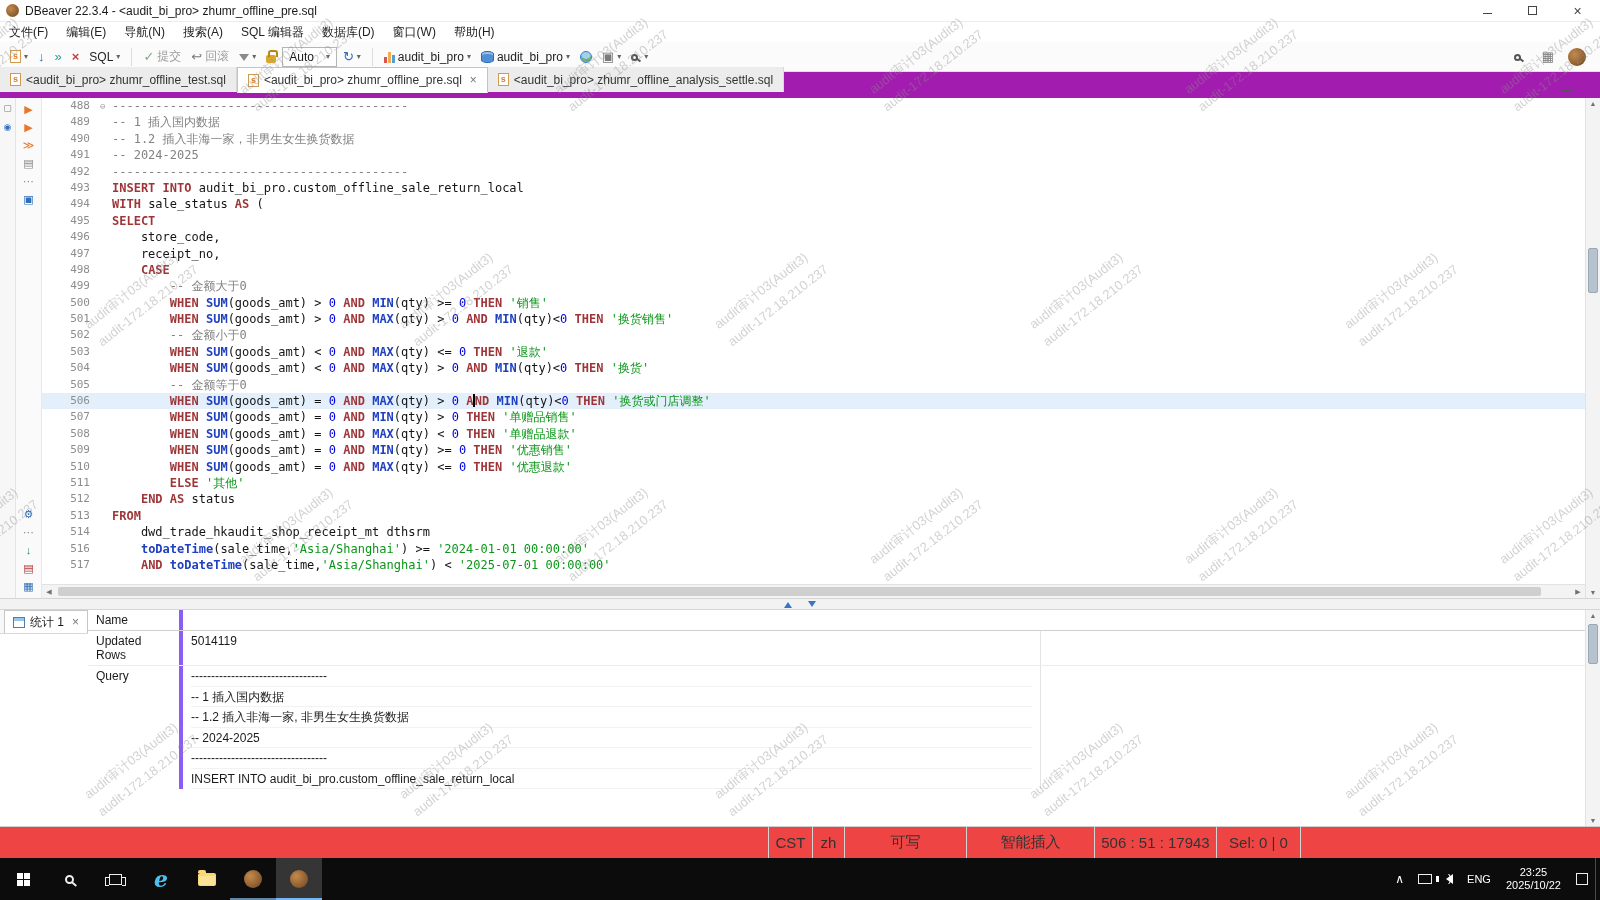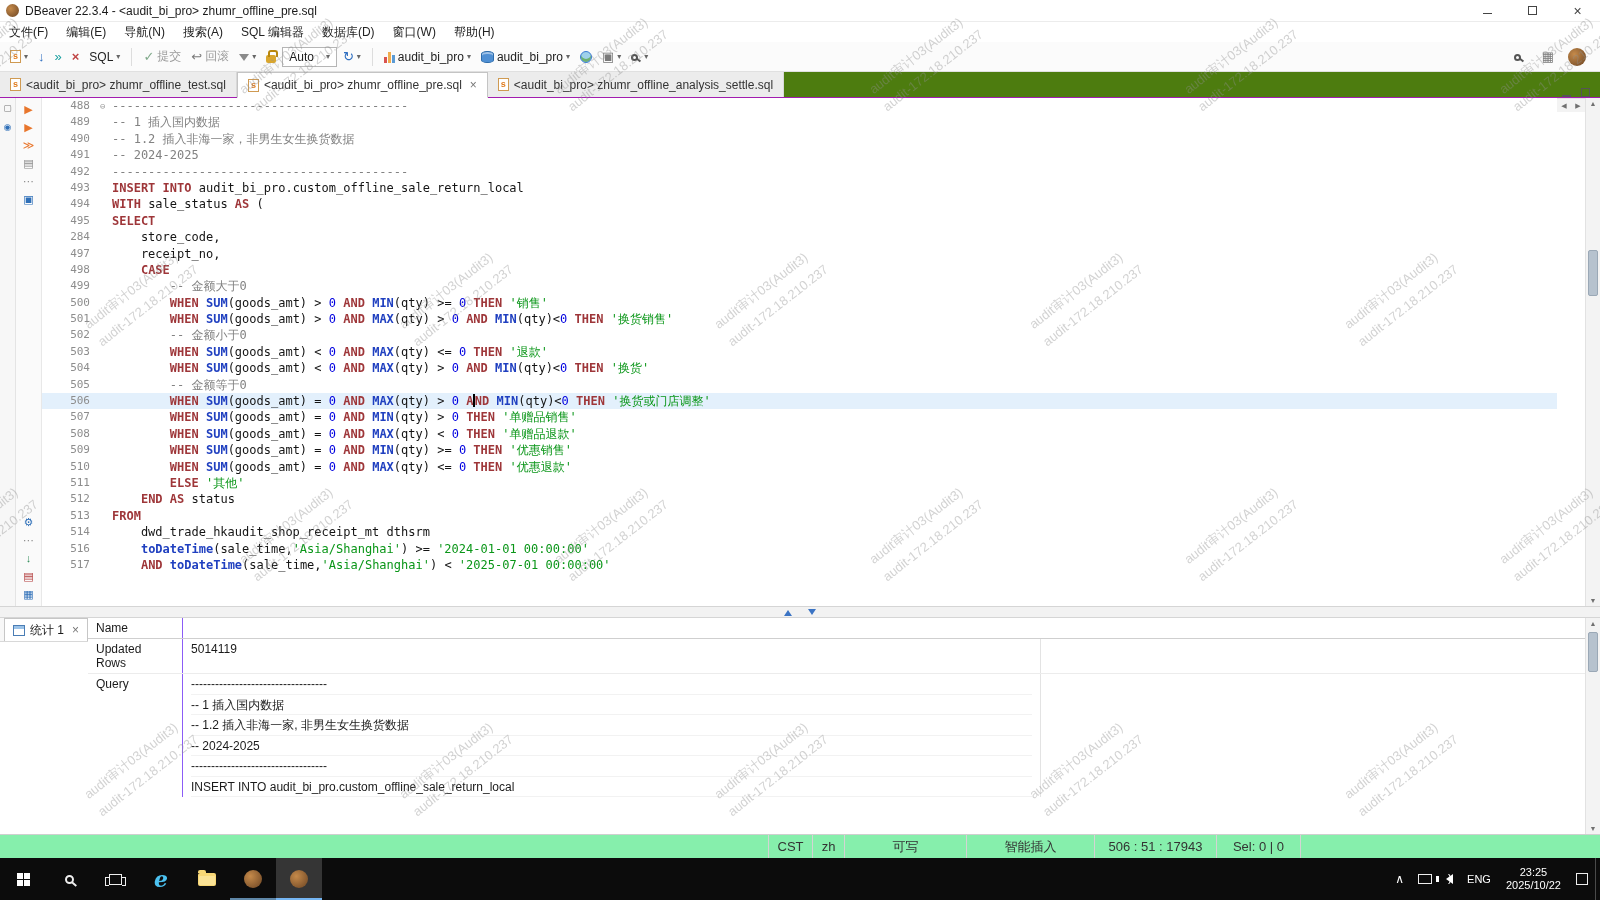--- a/index.html
+++ b/index.html
@@ -43,37 +43,37 @@
   .ic-bars span:nth-child(2){height:11px;background:#f0ad4e}
   .ic-bars span:nth-child(3){height:8px;background:#5b9bd5}
   .ic-dbcyl{width:13px;height:12px;background:#4f8fd3;border:1px solid #2d6cab;border-radius:6px/3px;box-shadow:inset 0 2px 0 rgba(255,255,255,.45)}
   .ic-globe{width:12px;height:12px;border-radius:50%;background:#9fd1ea;border:1px solid #3a7bd5;box-shadow:inset 0 -3px 0 #6db36d}
   .ic-search-d{width:7px;height:7px;border:2px solid #555;border-radius:50%;position:relative;margin:2px 3px 0 0}
   .ic-search-d::after{content:'';position:absolute;width:5px;height:2px;background:#555;right:-5px;bottom:-2px;transform:rotate(40deg)}
   .tb-right{margin-left:auto;display:flex;align-items:center;gap:10px;padding-right:8px}
   .ic-beaver{width:18px;height:18px;border-radius:50%;background:radial-gradient(circle at 35% 35%,#c58a4a,#6b4423)}
 
   
-  .tabbar{height:26px;background:#4d7c0f;border-bottom:1px solid #a21caf;display:flex;align-items:flex-end;flex:none}
+  .tabbar{height:26px;background:#a21caf;border-bottom:6px solid #a21caf;display:flex;align-items:flex-end;flex:none}
   .tab{height:25px;display:flex;align-items:center;gap:5px;padding:0 10px;background:#ececec;border-right:1px solid #d8d8d8;color:#333;white-space:nowrap}
   .tab.active{background:#fff;border:1px solid #c4c4c4;border-bottom:1px solid #fff;height:26px;margin-bottom:-1px}
   .tab-close{color:#777;font-size:12px;margin-left:3px;line-height:1}
   .tab-corner{margin-left:auto;display:flex;align-items:center;gap:10px;padding:0 10px}
   .ic-min{width:9px;height:8px;border-bottom:2px solid #555}
   .ic-max{width:9px;height:9px;border:1.5px solid #555}
 
   
   .main{flex:1;display:flex;min-height:0}
   .left-strip{width:16px;background:#f7f7f7;border-right:1px solid #e4e4e4;display:flex;flex-direction:column;align-items:center;padding-top:5px;gap:9px;font-size:9px;color:#777;flex:none}
   .editor{flex:1;display:flex;min-width:0}
   .rail{width:26px;background:#fafafa;border-right:1px solid #e8e8e8;display:flex;flex-direction:column;align-items:center;padding:6px 0 6px;gap:7px;flex:none}
   .ri{font-size:11px;line-height:1}
   .ri-orange{color:#e8762c}.ri-blue{color:#2e6fb8}.ri-gray{color:#8a8a8a}.ri-red{color:#b23b3b}.ri-green{color:#2e8b57}
   .rail .spacer{margin-top:auto}
-  .code-wrap{flex:1;display:flex;flex-direction:row;min-width:0;background:#fff}
+  .code-wrap{flex:1;display:flex;flex-direction:column;min-width:0;background:#fff}
   .code-scroll{flex:1;overflow:hidden;position:relative}
   #code-lines{font-family:"DejaVu Sans Mono","Liberation Mono",monospace;font-size:12px;line-height:16.4px}
   .cl{display:flex;height:16.4px;align-items:center}
   .cl.cur{background:#e3f0fc}
   .ln{width:58px;text-align:right;padding-right:10px;color:#8d8d8d;font-size:11px;flex:none}
   .fm{width:12px;color:#9a9a9a;font-size:9px;flex:none}
   .ct{flex:1;white-space:pre}
   .tk-k{color:#9e3639;font-weight:bold}
   .tk-f{color:#2040c0;font-weight:bold}
   .tk-n{color:#0000e0}
@@ -98,26 +98,26 @@
   
   .stats{height:216px;display:flex;flex-direction:row;background:#fff;flex:none}
   .stats-tabs{height:24px;background:#f7f7f7;border-bottom:1px solid #d8d8d8;display:flex;align-items:flex-end;padding-left:4px;flex:none}
   .stats-tab{height:23px;background:#fff;border:1px solid #c6c6c6;border-bottom:none;display:flex;align-items:center;gap:5px;padding:0 8px}
   .ic-stats{width:12px;height:11px;border:1px solid #4a7db5;background:linear-gradient(#9cc3e8 0 3px,#fff 3px)}
   .stats-body{flex:1;display:flex;min-height:0}
   .stats-table{flex:1;overflow:hidden}
   .srow{display:flex}
   .srow.hdr{border-bottom:1px solid #cfcfcf}
   .srow.brd{border-bottom:1px solid #ececec}
-  .sname{width:95px;padding:3px 8px;border-right:1px solid #8b5cf6;flex:none}
+  .sname{width:95px;padding:3px 8px;border-right:4px solid #8b5cf6;flex:none}
   .sval{width:858px;padding:3px 8px;border-right:1px solid #e3e3e3}
   .qline{height:20.5px;line-height:20.5px;border-bottom:1px solid #f2f2f2;white-space:nowrap;overflow:hidden}
 
   
-  .statusbar{height:24px;background:#86efac;border-top:1px solid #cfcfcf;display:flex;align-items:stretch;font-size:13px;color:#333;flex:none}
+  .statusbar{height:32px;background:#ef4444;border-top:1px solid #cfcfcf;display:flex;align-items:stretch;font-size:15px;color:#333;flex:none}
   .sb-spacer{flex:1}
   .sb-cell{border-left:1px solid #d4d4d4;display:flex;align-items:center;justify-content:center;padding:0 6px;white-space:nowrap}
   .sb-end{width:300px;border-left:1px solid #d4d4d4}
 
   
   .taskbar{position:absolute;left:0;right:0;bottom:0;height:42px;background:#0c0c0c;display:flex;align-items:center;color:#fff;z-index:10}
   .tk-item{width:46px;height:42px;display:flex;align-items:center;justify-content:center;flex:none}
   .tk-item.running{box-shadow:inset 0 -2px 0 #5f87a8}
   .tk-item.active{background:#353535;box-shadow:inset 0 -2px 0 #75b6f3}
   .win-grid{display:grid;grid-template-columns:6px 6px;grid-template-rows:6px 6px;gap:1px}
@@ -334,21 +334,21 @@
                   <span class="ln">494</span>
                   <span class="fm"></span>
                   <span class="ct"><span class="tk-k">WITH</span><span class="tk-t"> sale_status </span><span class="tk-k">AS</span><span class="tk-t"> (</span></span>
                 </div>
                 <div class="cl">
                   <span class="ln">495</span>
                   <span class="fm"></span>
                   <span class="ct"><span class="tk-k">SELECT</span></span>
                 </div>
                 <div class="cl">
-                  <span class="ln">284</span>
+                  <span class="ln">496</span>
                   <span class="fm"></span>
                   <span class="ct"><span class="tk-t">    store_code,</span></span>
                 </div>
                 <div class="cl">
                   <span class="ln">497</span>
                   <span class="fm"></span>
                   <span class="ct"><span class="tk-t">    receipt_no,</span></span>
                 </div>
                 <div class="cl">
                   <span class="ln">498</span>

